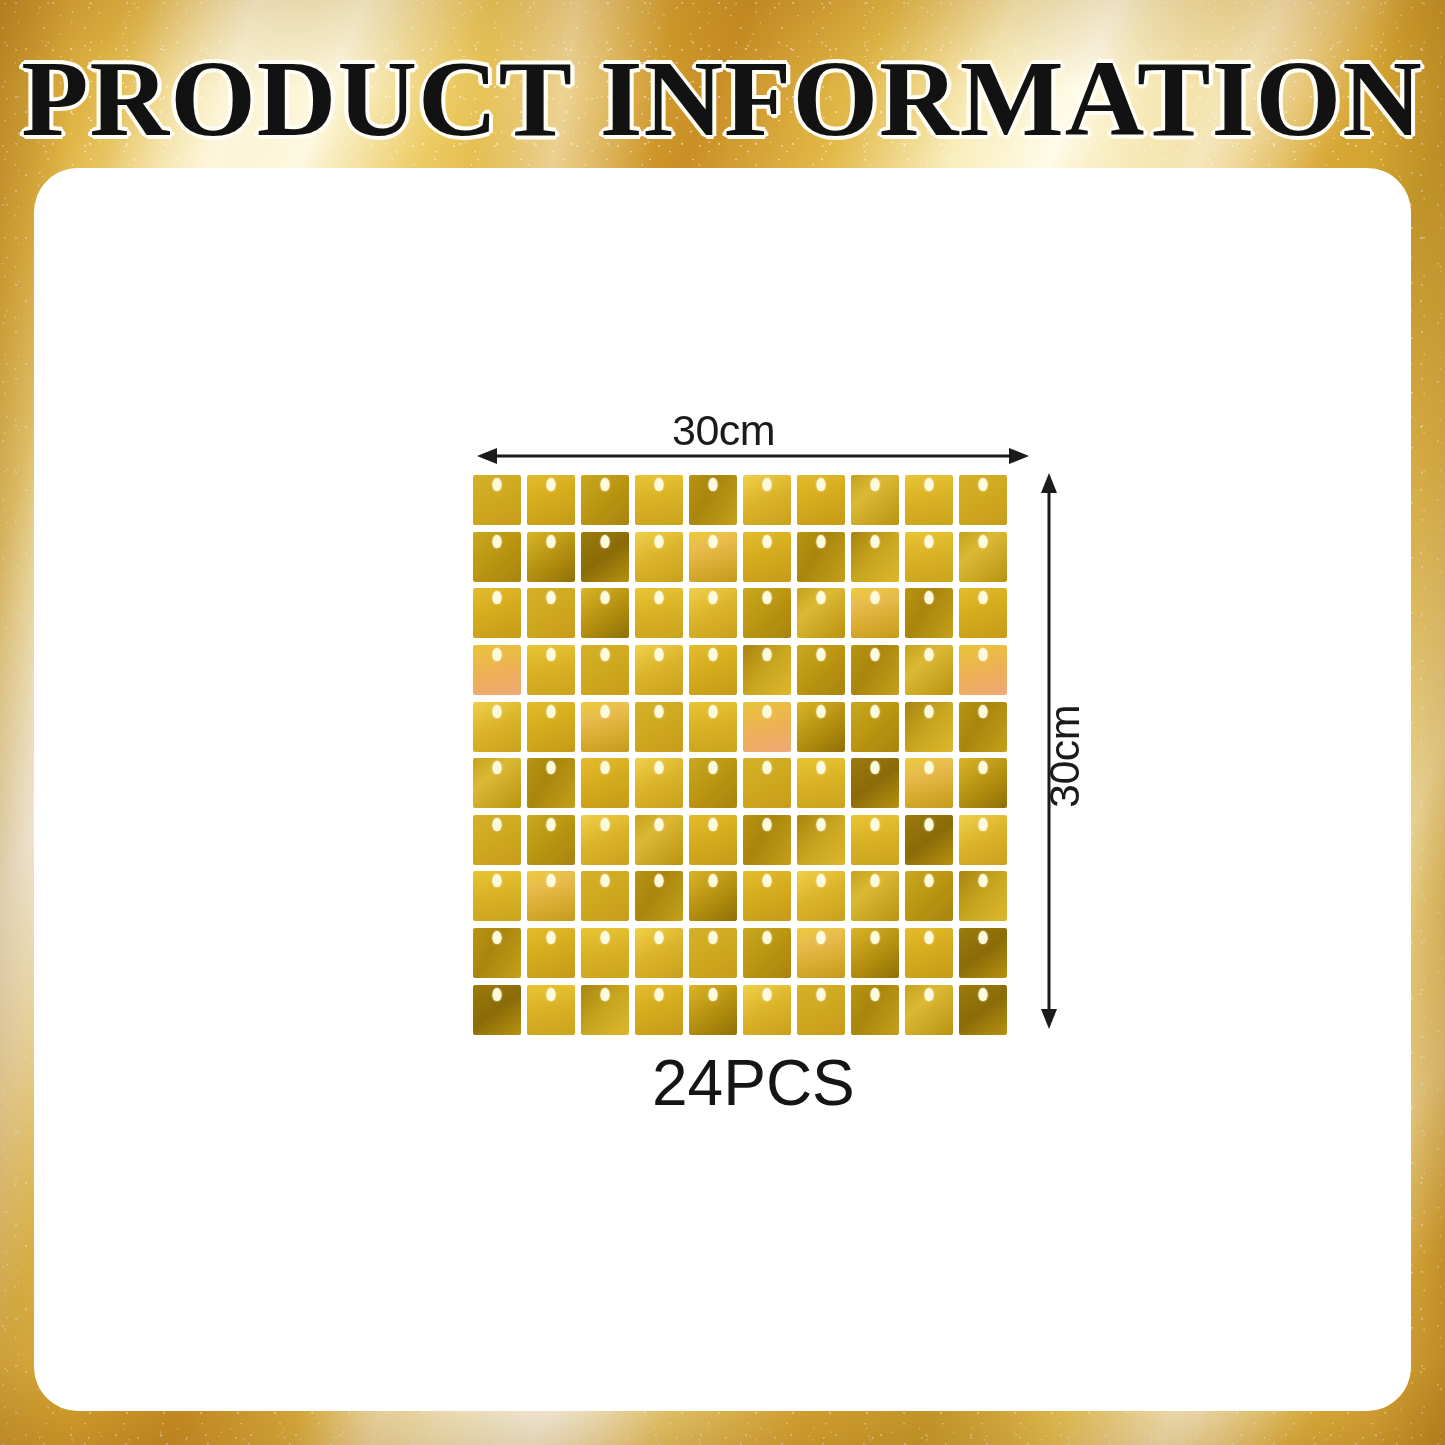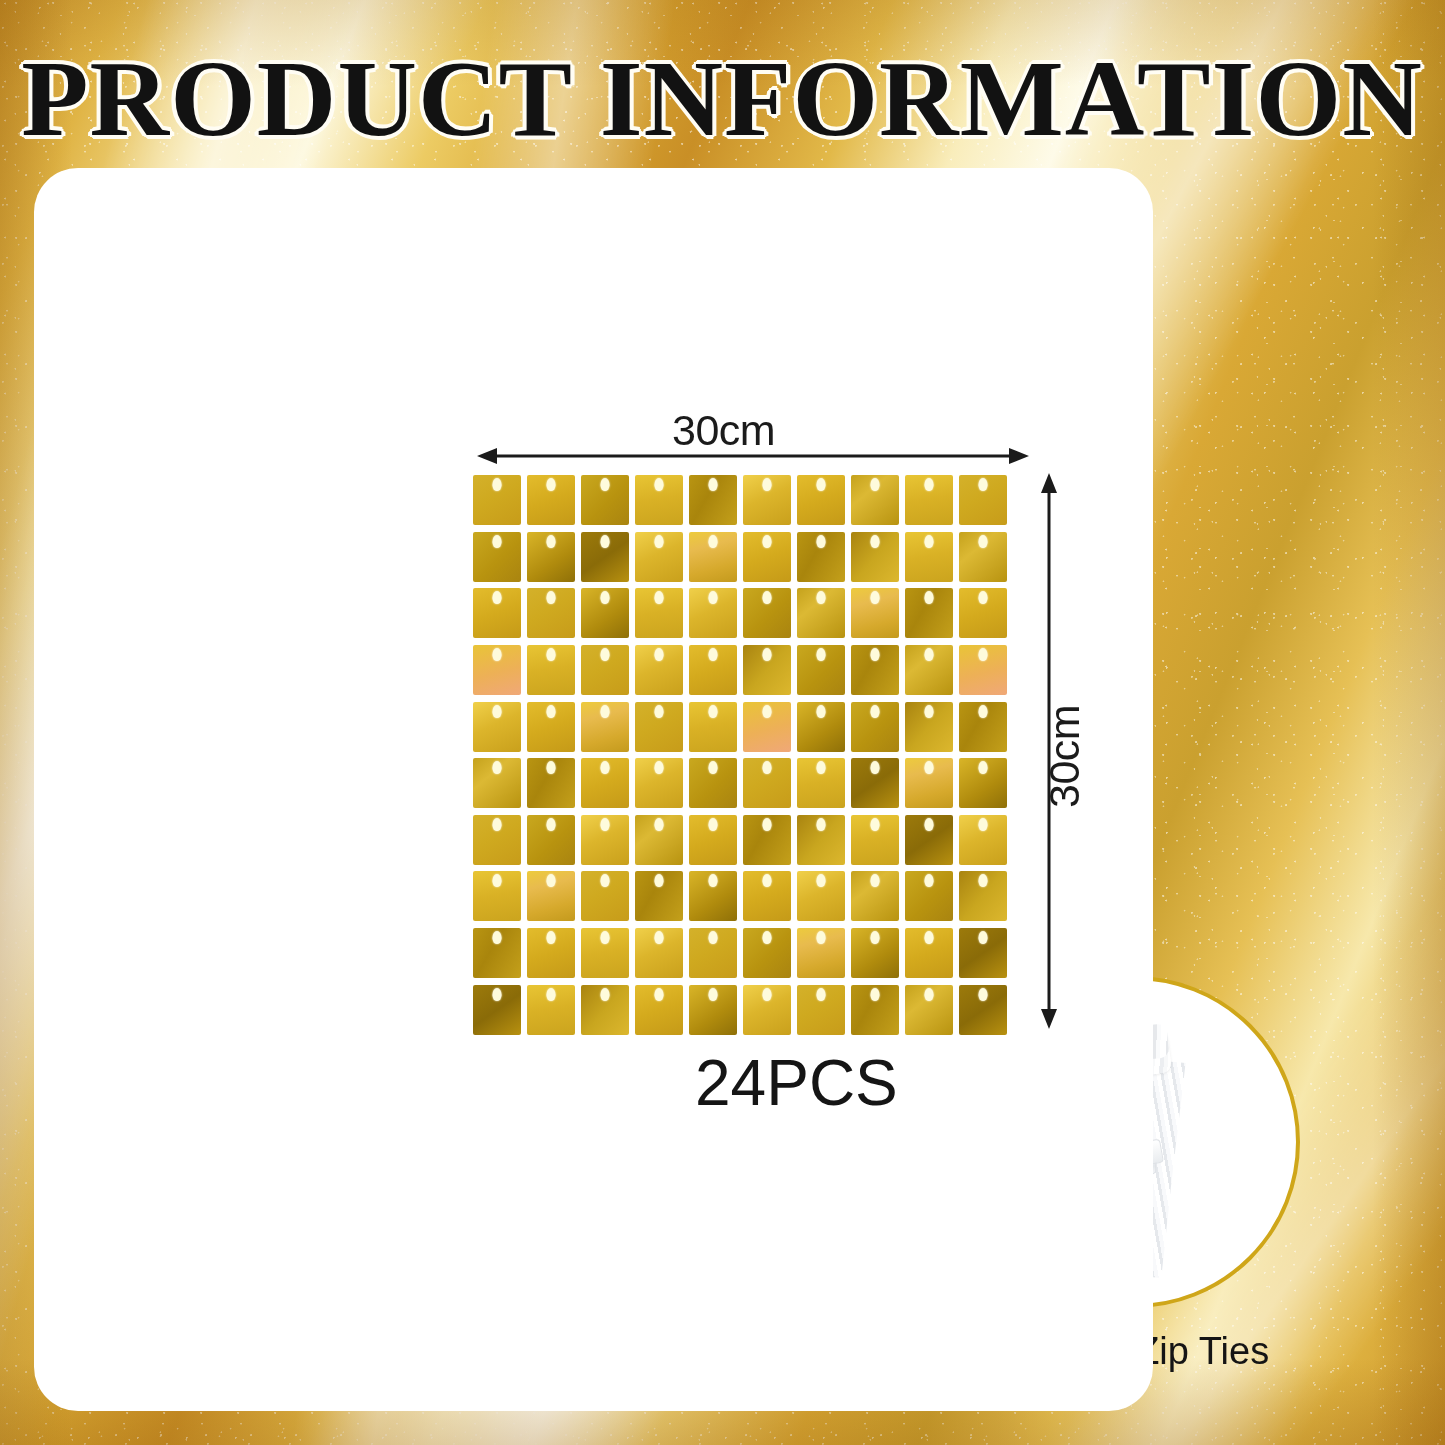--- a/index.html
+++ b/index.html
@@ -87,21 +87,21 @@
     text-shadow:
        3px 0 0 #fffdf4, -3px 0 0 #fffdf4, 0 3px 0 #fffdf4, 0 -3px 0 #fffdf4,
        2px 2px 0 #fffdf4, -2px 2px 0 #fffdf4, 2px -2px 0 #fffdf4, -2px -2px 0 #fffdf4,
        4px 1px 0 #fffdf4, -4px 1px 0 #fffdf4, 1px 4px 0 #fffdf4, 1px -4px 0 #fffdf4;
   }
 
   
   #content-panel{
     position:absolute;
     left:34px; top:168px;
-    width:1119px; height:1243px;
+    width:1377px; height:1243px;
     background:#ffffff;
     border-radius:44px;
     z-index:2;
   }
 
   
   #dimension-block{ position:absolute; left:0; top:0; width:100%; height:100%; }
 
   #width-label{
     position:absolute; left:638px; top:238px;
@@ -160,21 +160,20 @@
   .g8{ background:linear-gradient(165deg,#edcb3d 0%,#e8bb4e 30%,#d6a92c 70%,#c49a1d 100%); }
   .g9{ background:linear-gradient(140deg,#c5a21c 0%,#dcb934 35%,#b89310 100%); }
   .g10{ background:linear-gradient(130deg,#a98410 0%,#c9a61f 50%,#dcb72e 100%); }
   .warm{ background:linear-gradient(165deg,#e9c437 0%,#edb057 55%,#f0a878 100%); }
   .dark{ background:linear-gradient(145deg,#9c7a0b 0%,#8a6b08 50%,#b89110 100%); }
 
   #pcs-label{
     position:absolute; left:618px; top:878px;
     font-size:64px; color:#151515; font-weight:400;
     letter-spacing:0px;
-    margin-left:43px;
   }
 
   
   #features{
     position:absolute; left:0; top:962px; width:1445px; height:420px;
   }
   .feature{
     position:absolute; top:0; width:360px;
   }
   #feature-1{ left:115px; }

